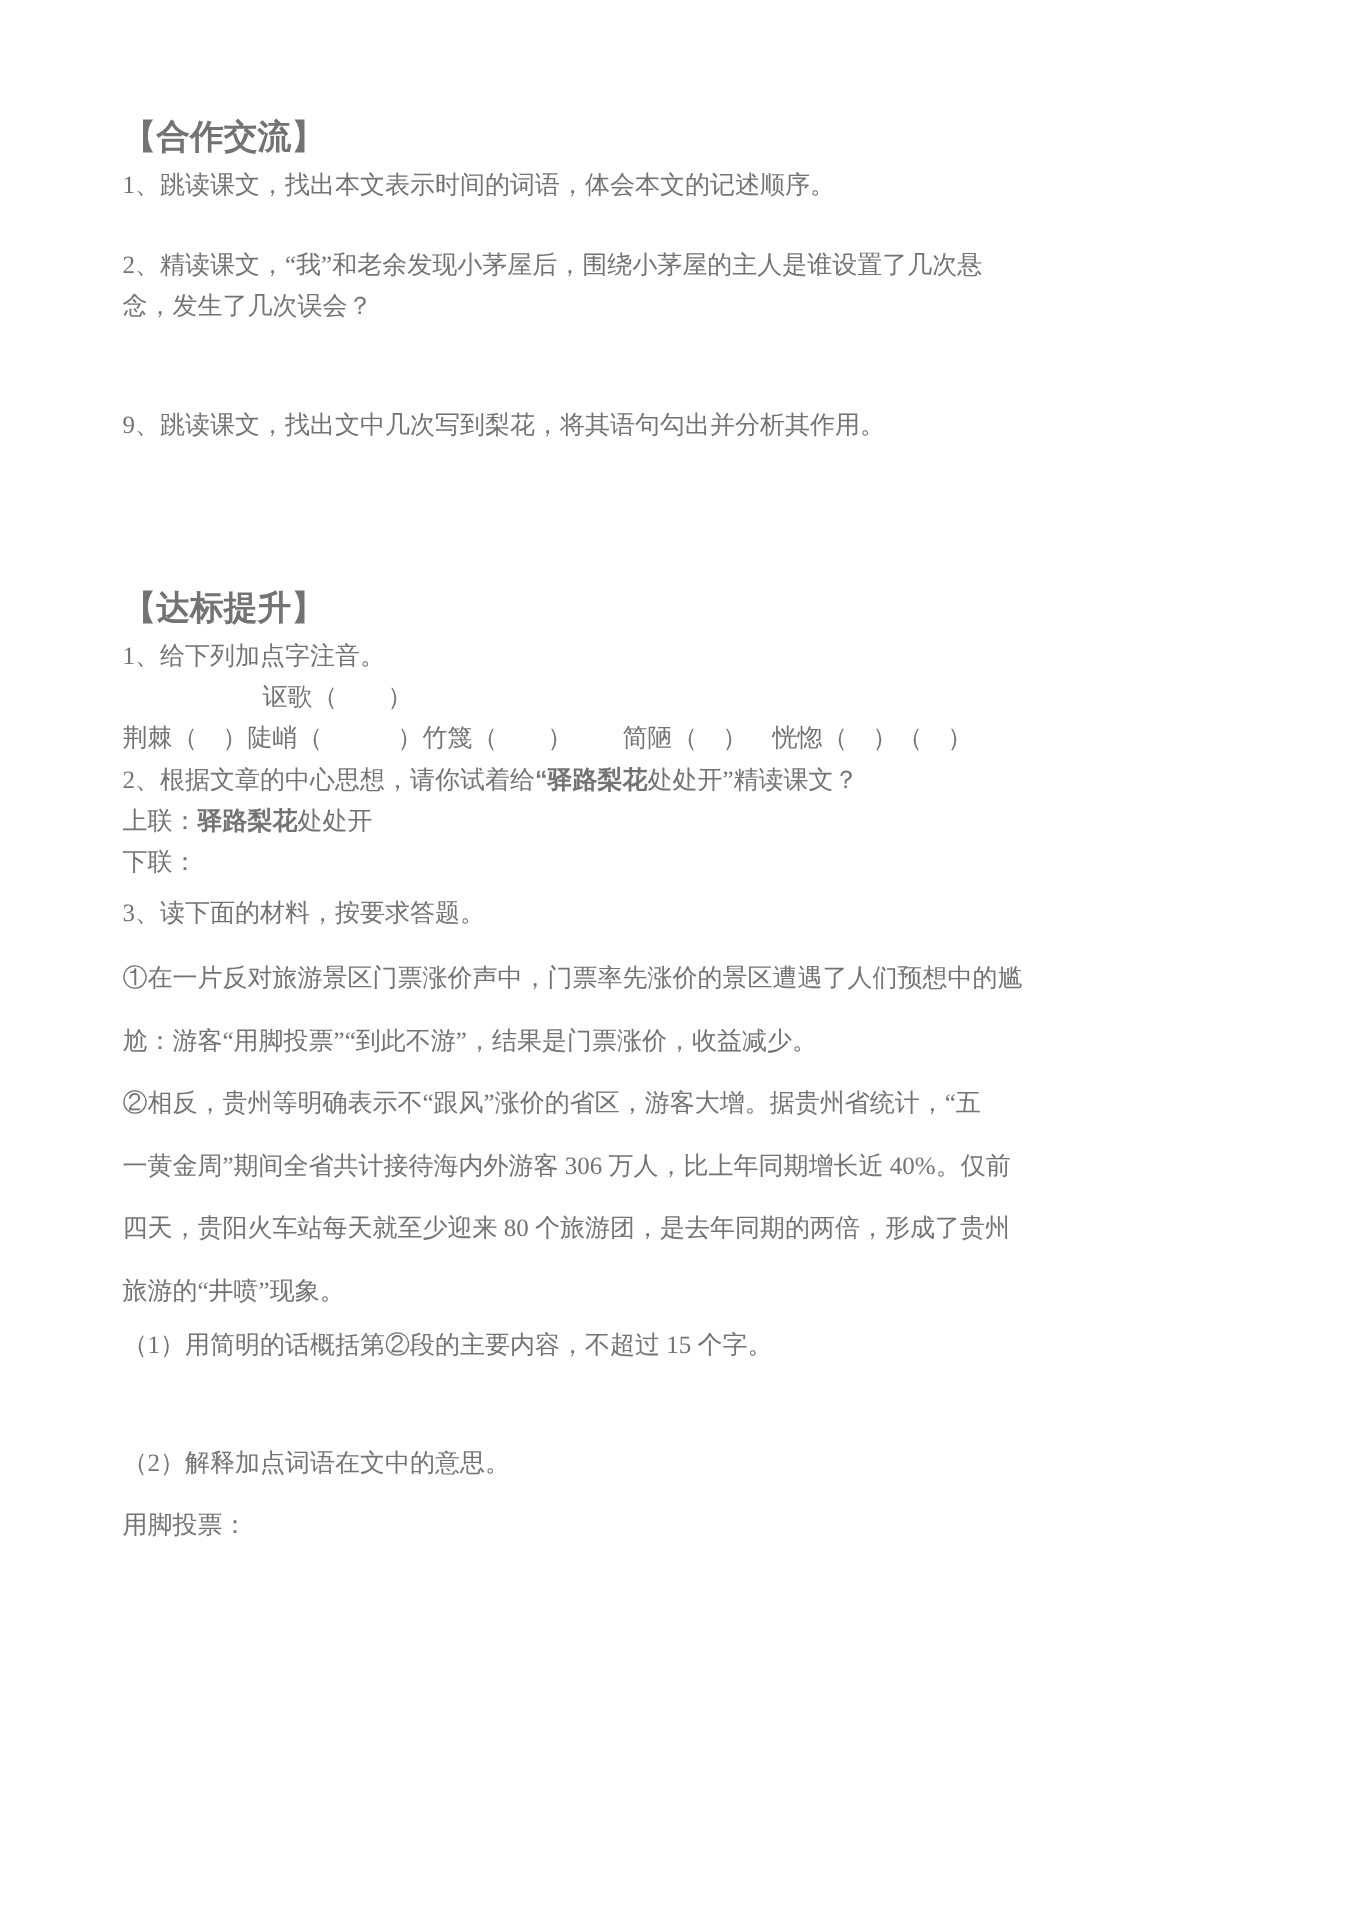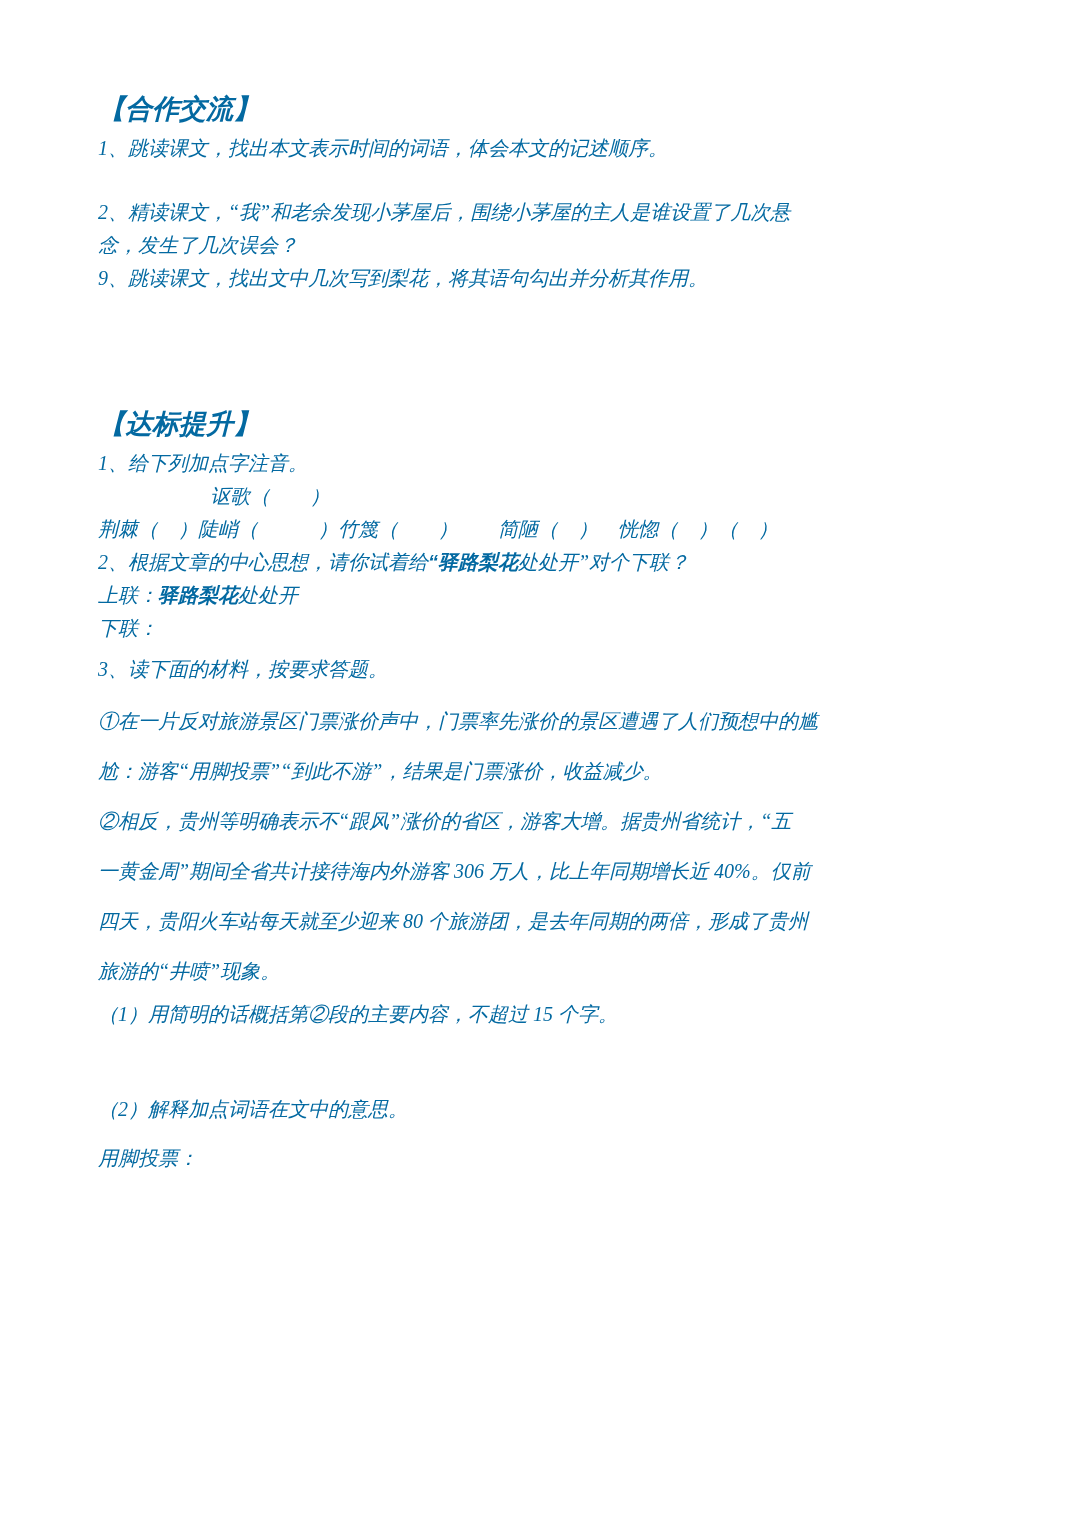--- a/index.html
+++ b/index.html
@@ -5,24 +5,23 @@
   html, body {
     margin: 0;
     padding: 0;
     background: #ffffff;
   }
   .page {
     position: relative;
     width: 1081px;
     height: 1242px;
     background: #ffffff;
-    color: #0369a1;
+    color: #737373;
     font-family: "Liberation Serif", "DejaVu Serif", serif;
     overflow: hidden;
-    font-style: italic;
   }
   .content {
     box-sizing: border-box;
     padding: 92px 95px 0 98px;
   }
   .sec-heading {
     margin: 0 0 6px 0;
     font-size: 27px;
     line-height: 34px;
     font-weight: bold;
@@ -31,21 +30,21 @@
   .line, .para {
     margin: 0;
     font-size: 20px;
     line-height: 33px;
     white-space: pre-line;
   }
   .para.wide {
     line-height: 50px;
   }
   .q1-coop  { margin-bottom: 31px; }
-  .q2-coop  { }
+  .q2-coop  { margin-bottom: 62px; }
   .q3-coop  { margin-bottom: 38px; }
   .q4-coop  { margin-bottom: 112px; }
   .pinyin-line2 { padding-left: 112px; }
   .xialian  { margin-bottom: 8px; }
   .material-prompt { margin-bottom: 10px; }
   .sub1 { margin-top: 2px; margin-bottom: 62px; }
   .sub2 { margin-bottom: 16px; }
   .b {
     font-weight: bold;
     font-family: "Liberation Sans", "DejaVu Sans", sans-serif;
@@ -65,21 +64,21 @@
       <p class="line q4-coop">9、跳读课文，找出文中几次写到梨花，将其语句勾出并分析其作用。</p>
     </section>
 
     <section>
       <h2 class="sec-heading">【达标提升】</h2>
 
       <p class="line">1、给下列加点字注音。</p>
       <p class="line pinyin-line2">讴歌（　　）</p>
       <p class="line">荆棘（　）陡峭（　　　）竹篾（　　）　　简陋（　）　恍惚（　）（　）</p>
 
-      <p class="line"><span>2、根据文章的中心思想，请你试着给</span><span class="b">“驿路梨花</span><span>处处开”对个下联？</span></p>
+      <p class="line"><span>2、根据文章的中心思想，请你试着给</span><span class="b">“驿路梨花</span><span>处处开”精读课文？</span></p>
       <p class="line"><span>上联：</span><span class="b">驿路梨花</span><span>处处开</span></p>
       <p class="line xialian">下联：</p>
 
       <p class="line material-prompt">3、读下面的材料，按要求答题。</p>
       <p class="para wide">①在一片反对旅游景区门票涨价声中，门票率先涨价的景区遭遇了人们预想中的尴
 尬：游客“用脚投票”“到此不游”，结果是门票涨价，收益减少。</p>
       <p class="para wide">②相反，贵州等明确表示不“跟风”涨价的省区，游客大增。据贵州省统计，“五
 一黄金周”期间全省共计接待海内外游客 306 万人，比上年同期增长近 40%。仅前
 四天，贵阳火车站每天就至少迎来 80 个旅游团，是去年同期的两倍，形成了贵州
 旅游的“井喷”现象。</p>

